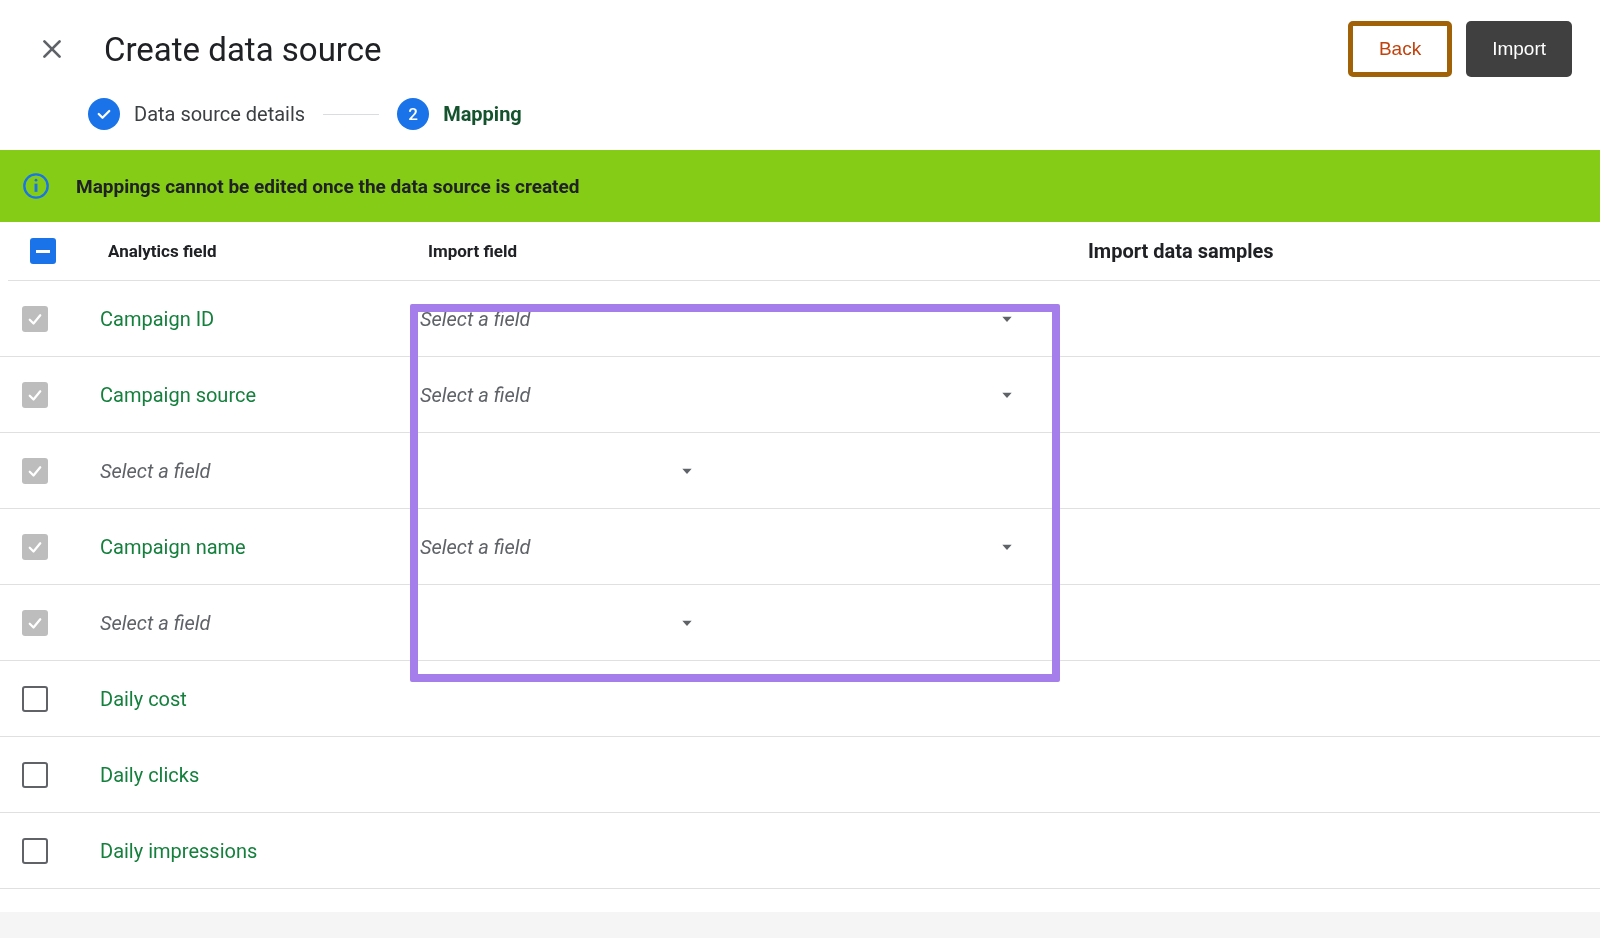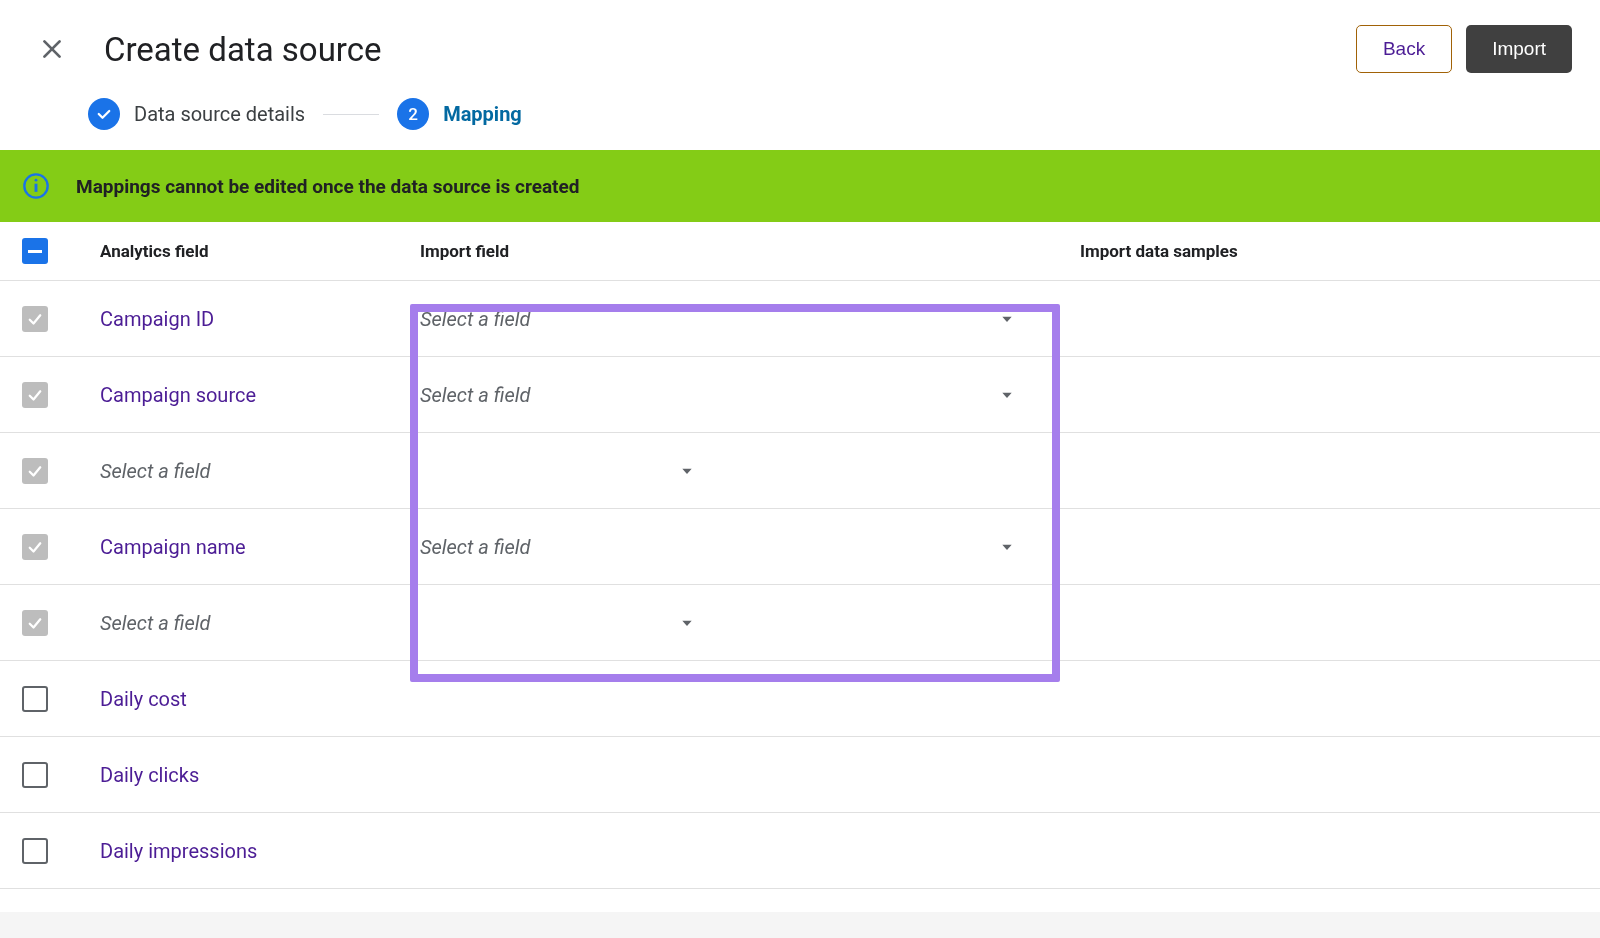--- a/index.html
+++ b/index.html
@@ -48,22 +48,22 @@
     .btn {
       font-size: 19px;
       padding: 12px 26px;
       border-radius: 5px;
       cursor: pointer;
       font-weight: 500;
       border: none;
     }
     .btn-back {
       background: #fff;
-      color: #4c1d95;
-      border: 1px solid #a16207;
+      color: #c2410c;
+      border: 5px solid #a16207;
     }
     .btn-import {
       background: #404040;
       color: #fff;
     }
     .stepper {
       display: flex;
       align-items: center;
       padding: 18px 28px 20px 88px;
       gap: 18px;
@@ -88,21 +88,21 @@
     .step-circle svg {
       width: 18px;
       height: 18px;
     }
     .step-label {
       font-size: 20px;
       color: #3c4043;
     }
     .step-label.active {
       font-weight: 700;
-      color: #0369a1;
+      color: #14532d;
     }
     .step-connector {
       width: 56px;
       height: 1px;
       background: #dadce0;
     }
     .banner {
       background: #84cc16;
       padding: 22px 22px;
       display: flex;
@@ -129,37 +129,38 @@
       color: #202124;
     }
     .table {
       width: 100%;
     }
     .table-header {
       display: flex;
       align-items: center;
       padding: 16px 22px;
       border-bottom: 1px solid #e0e0e0;
+      margin-left: 8px;
     }
     .col-cb {
       width: 78px;
       display: flex;
       align-items: center;
     }
     .col-field {
       width: 320px;
       font-size: 17px;
     }
     .col-import {
       width: 660px;
       font-size: 17px;
     }
     .col-samples {
       flex: 1;
-      font-size: 17px;
+      font-size: 20px;
     }
     .table-header .col-field,
     .table-header .col-import,
     .table-header .col-samples {
       font-weight: 700;
       color: #202124;
     }
     .cb {
       width: 26px;
       height: 26px;
@@ -192,21 +193,21 @@
     }
     .table-row {
       display: flex;
       align-items: center;
       padding: 0 22px;
       height: 76px;
       border-bottom: 1px solid #e0e0e0;
     }
     .field-name {
       font-size: 20px;
-      color: #4c1d95;
+      color: #15803d;
     }
     .select {
       display: flex;
       align-items: center;
       justify-content: space-between;
       padding: 0 22px 0 0;
       height: 60px;
       width: 616px;
       cursor: pointer;
       font-style: italic;

